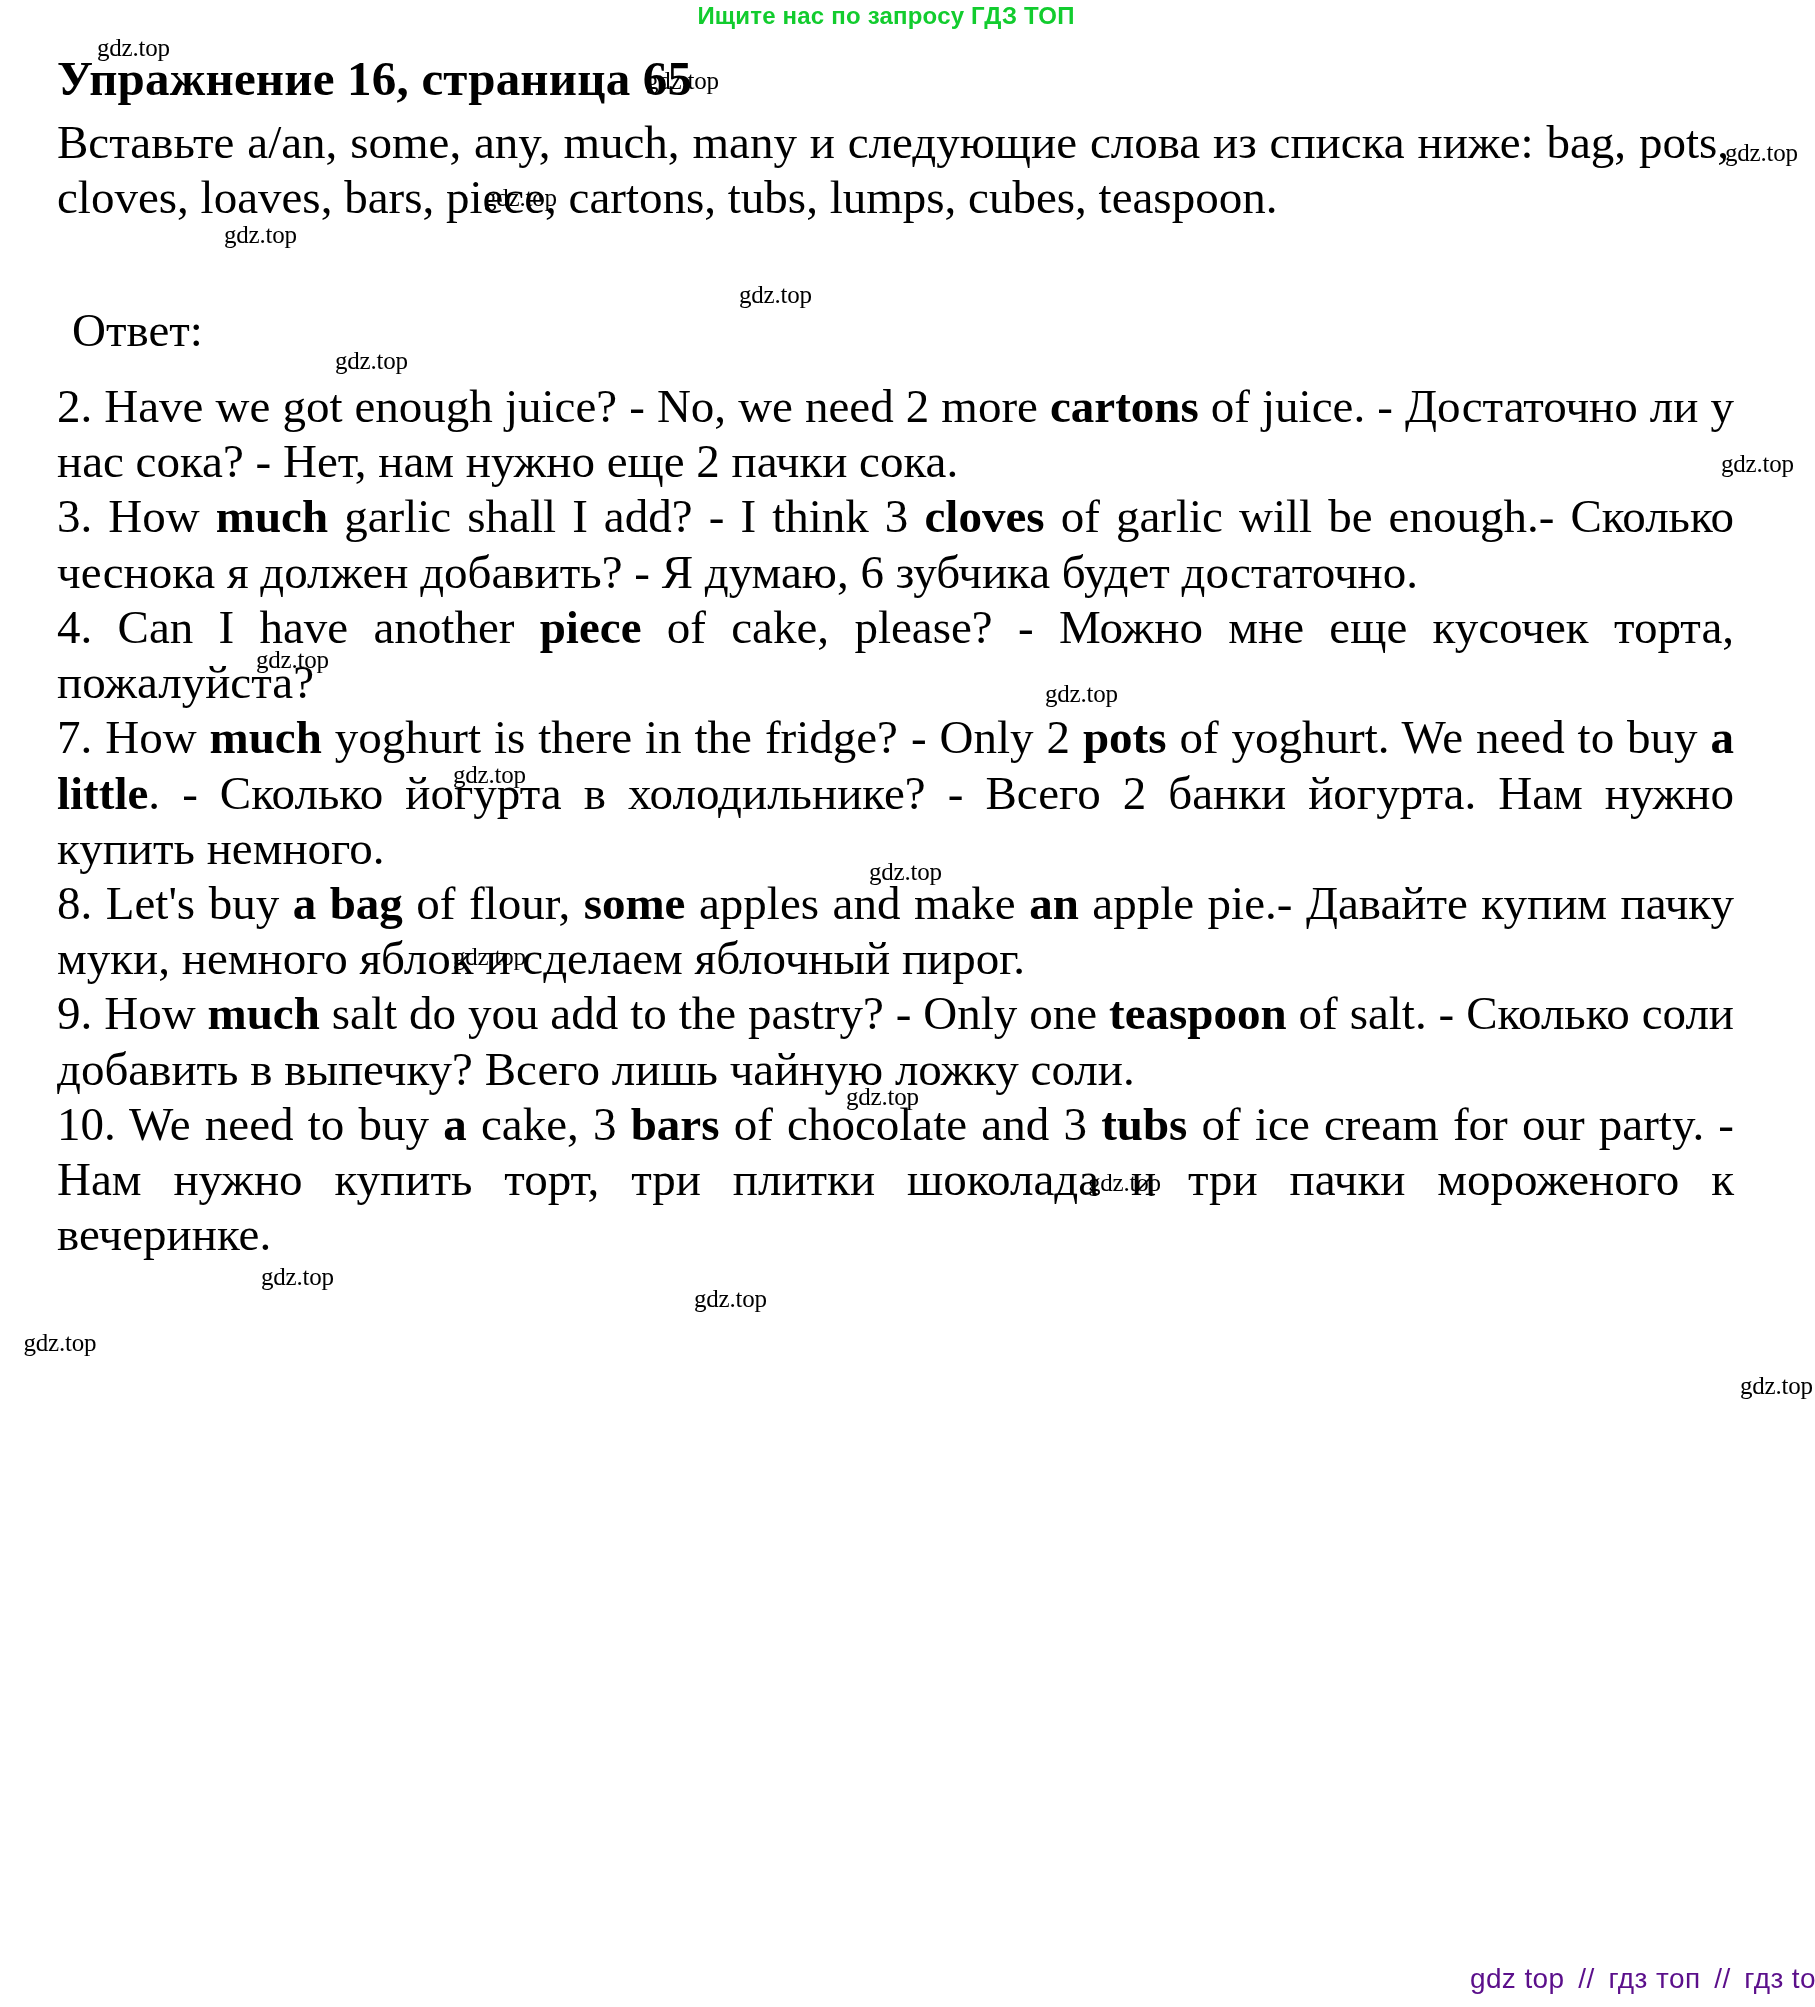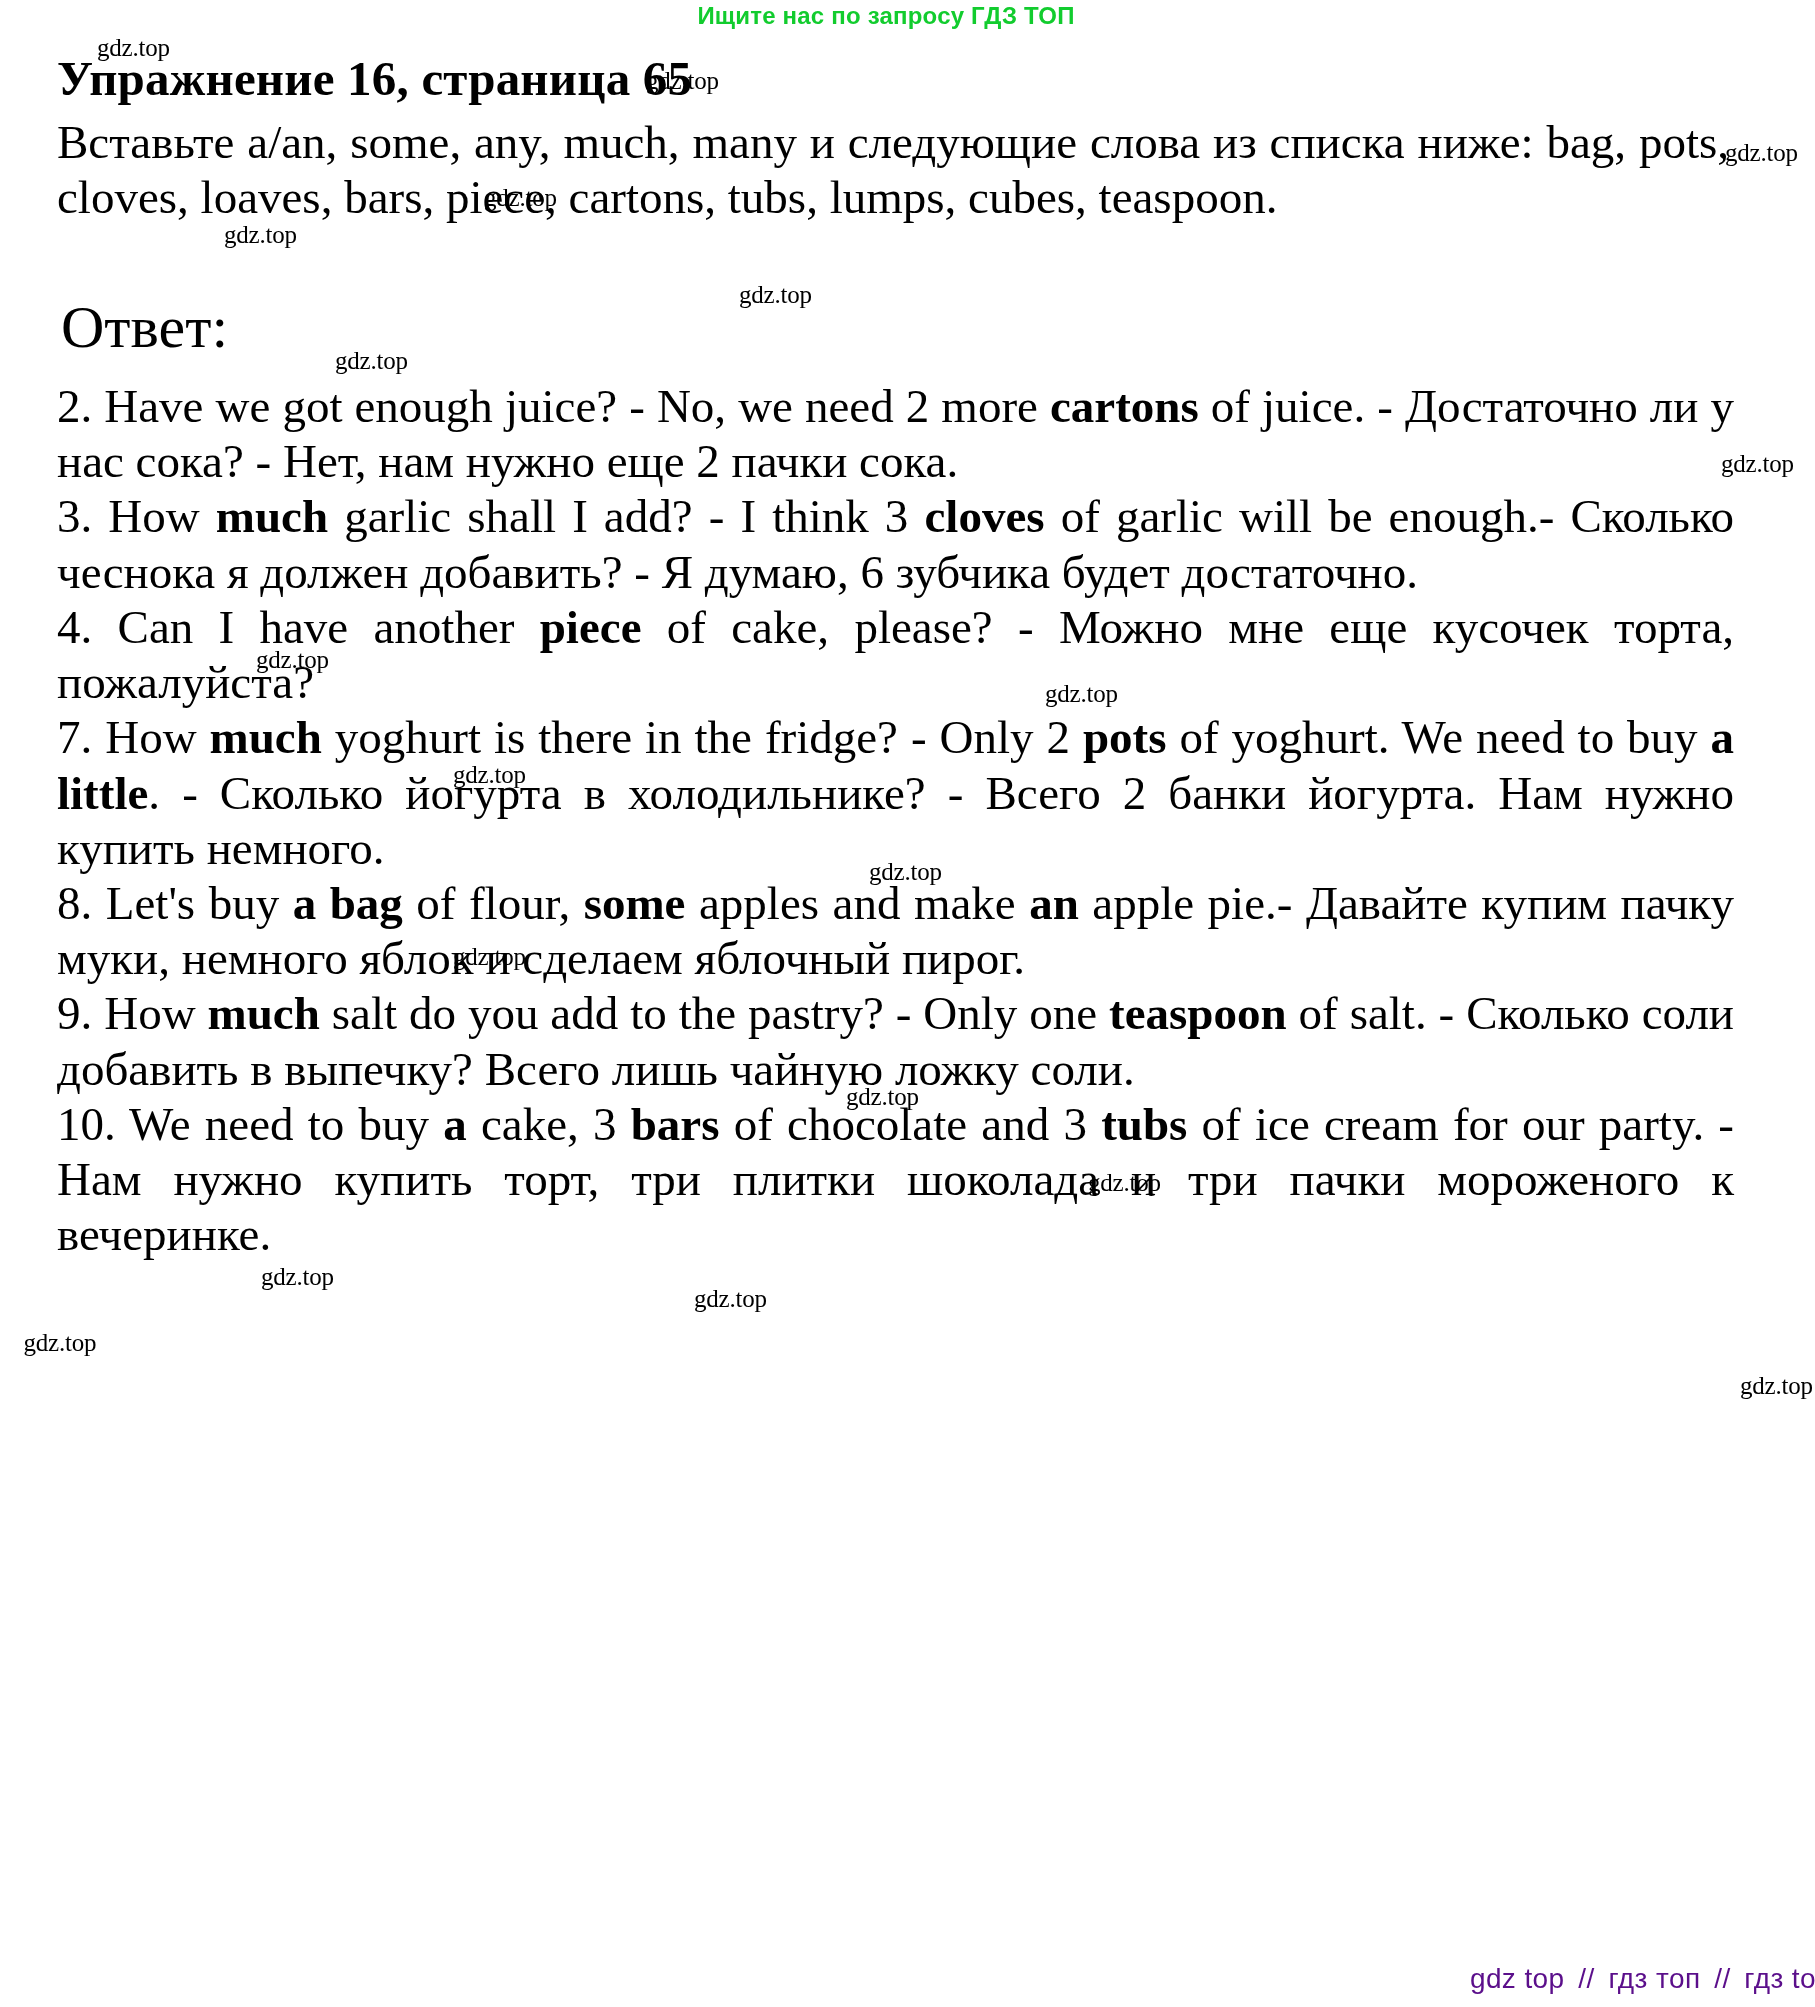--- a/index.html
+++ b/index.html
@@ -58,23 +58,23 @@
   .task-text {
     font-size: 47px;
     line-height: 1.17;
     text-align: justify;
     text-align-last: left;
     margin: 0;
     width: 1672px;
   }
 
   .answer-label {
-    font-size: 60px;
+    font-size: 47px;
     line-height: 1.2;
-    margin: 4px;
+    margin: 15px;
     position: absolute;
     left: 0;
     top: 236px;
   }
 
   .answers {
     position: absolute;
     left: 0;
     top: 328px;
     width: 1677px;

